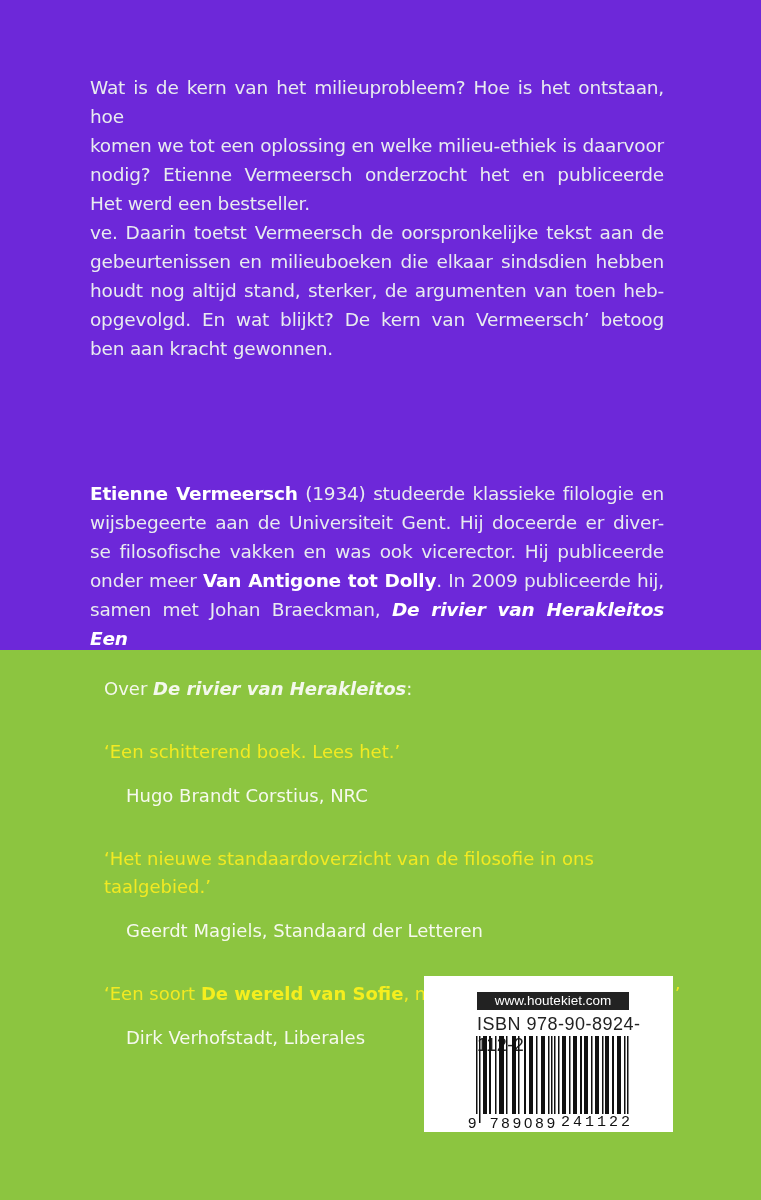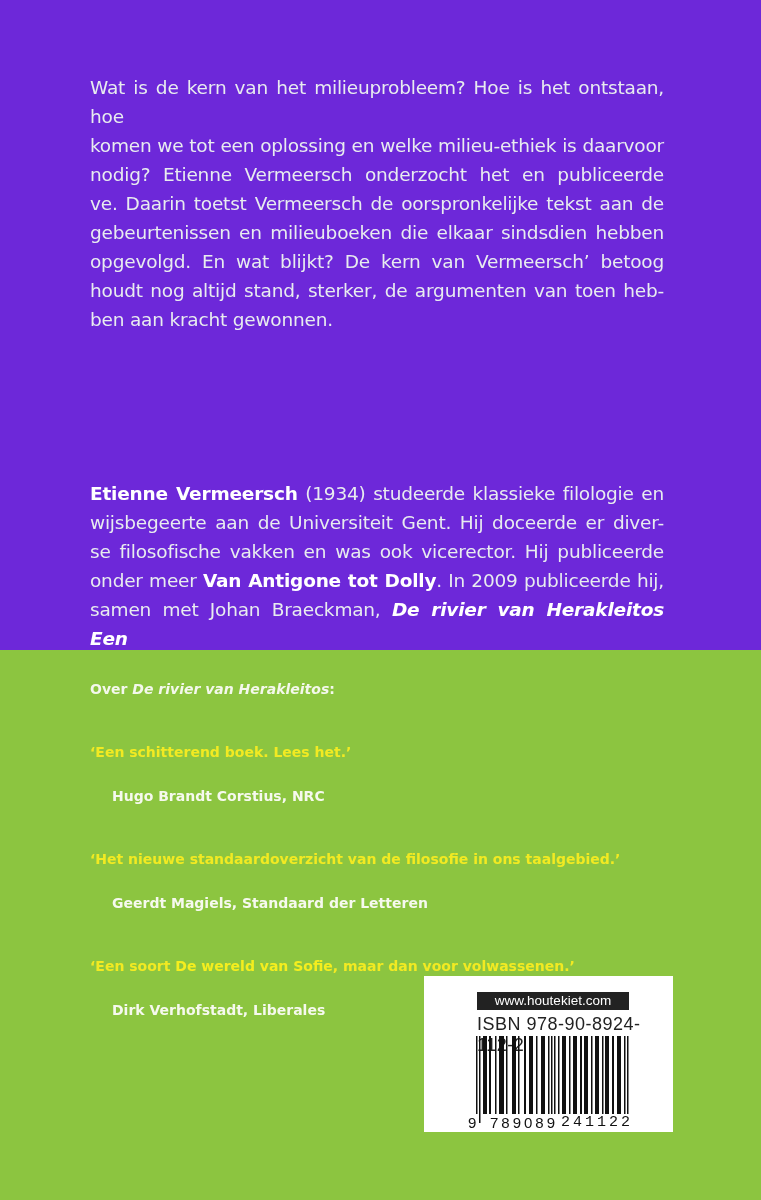--- a/index.html
+++ b/index.html
@@ -5,44 +5,45 @@
   html, body { margin:0; padding:0; }
   body { width:761px; height:1200px; position:relative; overflow:hidden; font-family:"DejaVu Sans", sans-serif; }
   .top { position:absolute; left:0; top:0; width:761px; height:836px; background:#6d28d9; }
   .bottom { position:absolute; left:0; top:650px; width:761px; height:550px; background:#8cc540; }
   .para { position:absolute; left:90px; width:574px; color:#e8ecef; font-size:18.5px; line-height:29px; text-align:justify; letter-spacing:-0.2px; }
   .para b { color:#ffffff; }
   .p1 { top:73px; }
   .p2 { top:479px; }
   .line { display:block; text-align:justify; text-align-last:justify; }
   .line.last { text-align-last:left; }
-  .green { position:absolute; left:90px; top:675px; width:600px; font-size:14px; line-height:28px;font-weight:bold; }
+  .green { position:absolute; left:104px; top:675px; width:600px; font-size:18px; line-height:28px; }
   .over { color:#f4f8ec; margin-bottom:12px; }
   .over b { font-style:italic; }
   .quote { color:#f2ea22;margin-top:35px; }
   .quote b { color:#f5ee1e; }
   .author { color:#f6f9ee; padding-left:22px; margin-bottom:16px;margin-top:16px; }
   .barbox { position:absolute; left:424px; top:976px; width:249px; height:156px; background:#ffffff; }
   .url { position:absolute; left:53px; top:16px; width:152px; height:18px; background:#222; color:#fff; font-size:13.5px; line-height:18px; text-align:center; font-family:"Liberation Sans", sans-serif; }
   .isbn { position:absolute; left:53px; top:38px; font-size:18px; color:#222; font-family:"Liberation Sans", sans-serif; letter-spacing:0.5px; }
   .bars { position:absolute; left:50px; top:60px; width:160px; height:87px; }
   .digits { position:absolute; top:138px; font-size:15px; color:#111; font-family:"Liberation Sans", sans-serif; letter-spacing:3px; background:#fff; }
 </style>
 </head>
 <body>
 
 <div class="top">
   <div class="para p1">
     <span class="line">Wat is de kern van het milieuprobleem? Hoe is het ontstaan, hoe</span>
     <span class="line">komen we tot een oplossing en welke milieu-ethiek is daarvoor</span>
     <span class="line">nodig? Etienne Vermeersch onderzocht het en publiceerde</span>
+    <span class="line last">Het werd een bestseller.</span>
     <span class="line">ve. Daarin toetst Vermeersch de oorspronkelijke tekst aan de</span>
     <span class="line">gebeurtenissen en milieuboeken die elkaar sindsdien hebben</span>
+    <span class="line">houdt nog altijd stand, sterker, de argumenten van toen heb-</span>
     <span class="line">opgevolgd. En wat blijkt? De kern van Vermeersch’ betoog</span>
-    <span class="line">houdt nog altijd stand, sterker, de argumenten van toen heb-</span>
     <span class="line last">ben aan kracht gewonnen.</span>
   </div>
 
   <div class="para p2">
     <span class="line"><b>Etienne Vermeersch</b><span> (1934) studeerde klassieke filologie en</span></span>
     <span class="line">wijsbegeerte aan de Universiteit Gent. Hij doceerde er diver-</span>
     <span class="line">se filosofische vakken en was ook vicerector. Hij publiceerde</span>
     <span class="line"><span>onder meer </span><b>Van Antigone tot Dolly</b><span>. In 2009 publiceerde hij,</span></span>
     <span class="line"><span>samen met Johan Braeckman, </span><b><i>De rivier van Herakleitos Een</i></b></span>
     <span class="line"><b><i>eigenzinnige visie op de wijsbegeerte</i></b><span>. Hij werd door </span><b>Knack</b></span>

